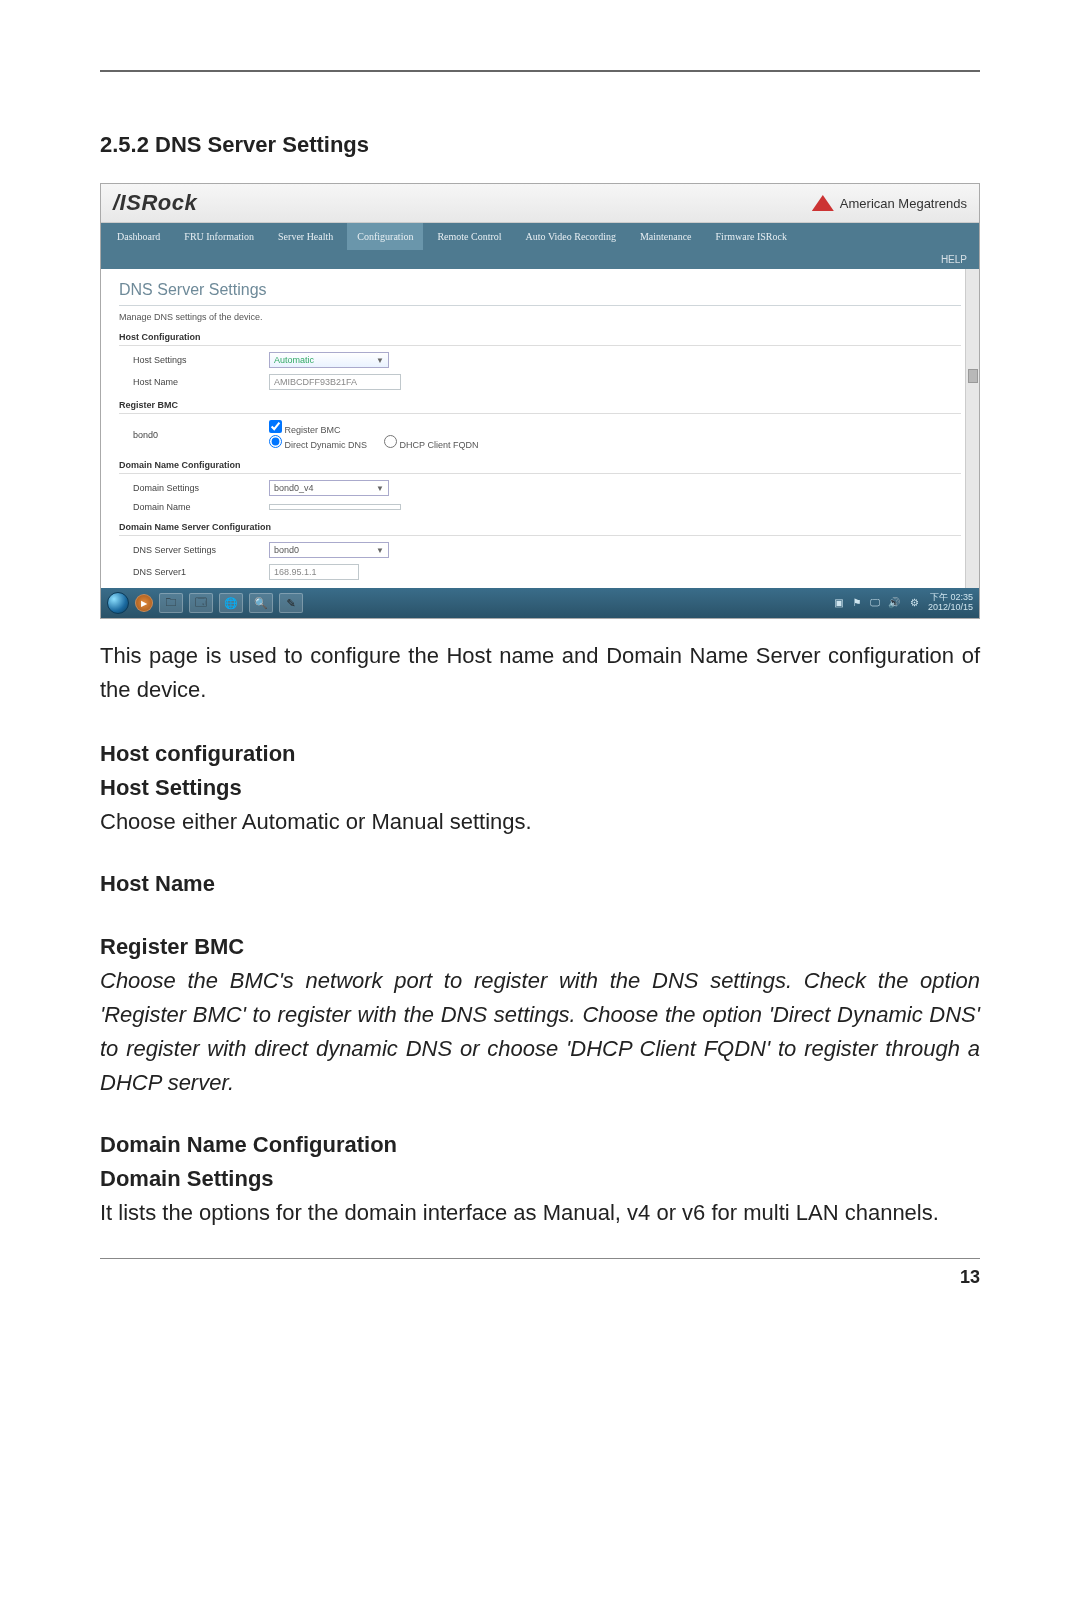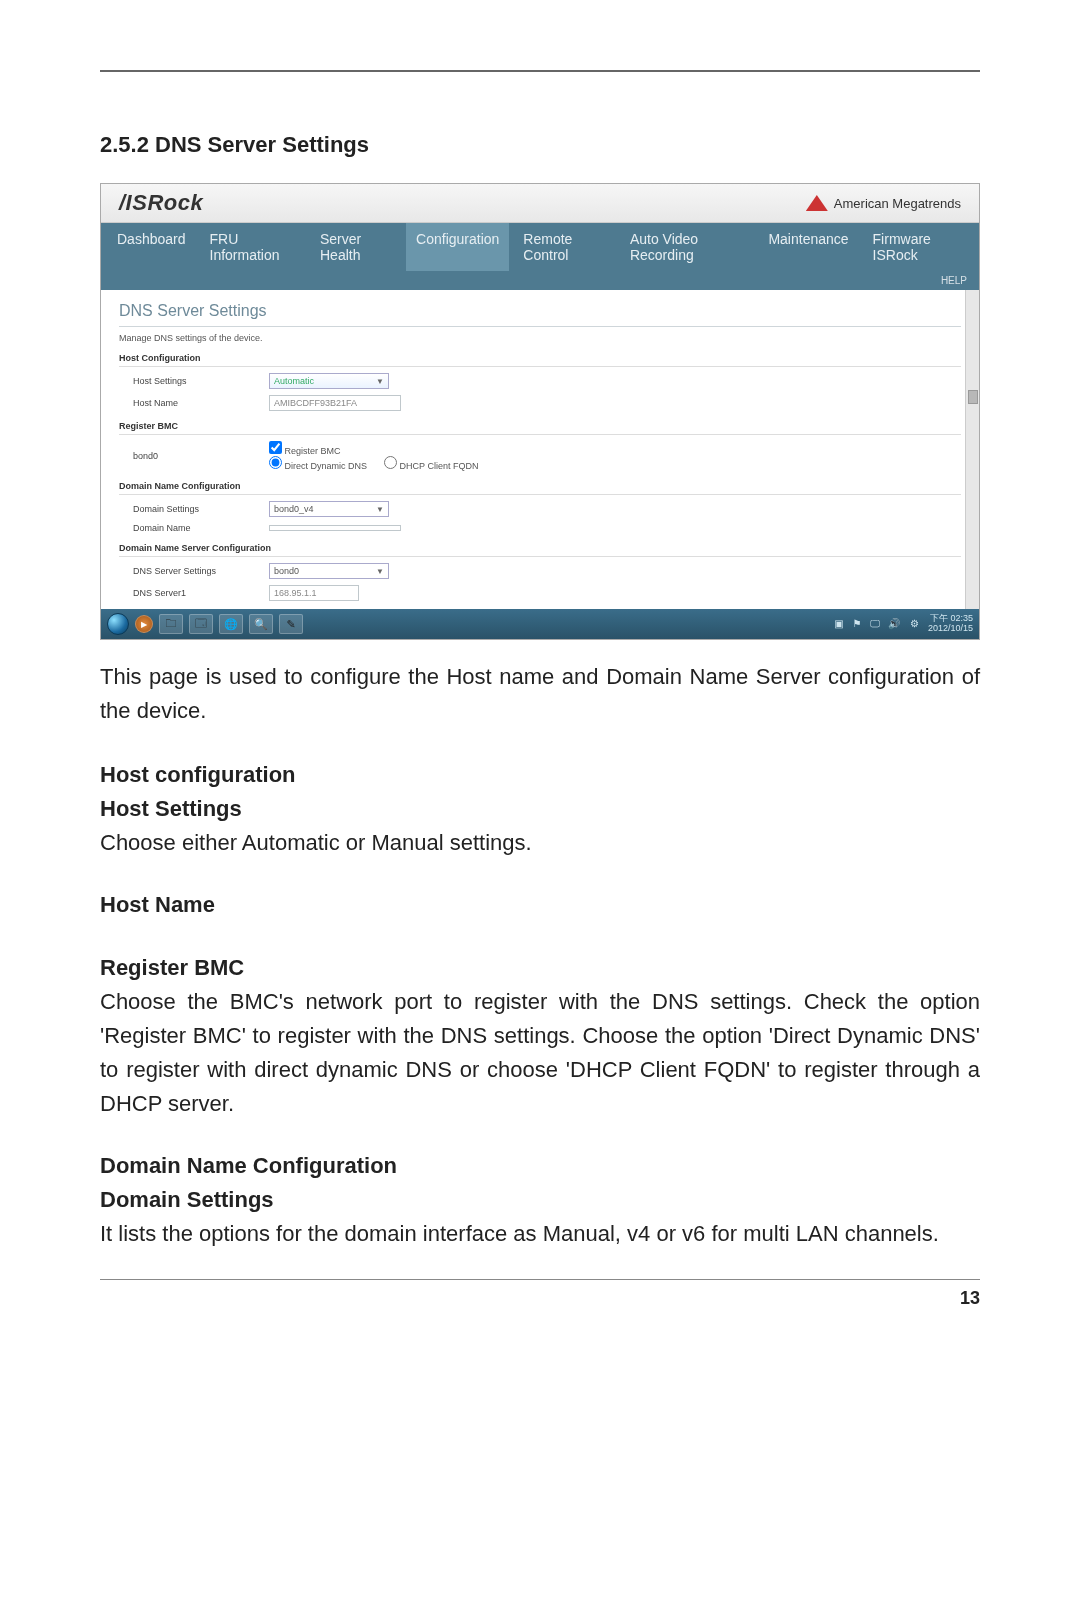--- a/index.html
+++ b/index.html
@@ -1,27 +1,27 @@
 <!DOCTYPE html>
 <html><head>
 <meta charset="utf-8">
 <style>
   * { box-sizing: border-box; margin: 0; padding: 0; }
   html, body { width: 1080px; height: 1619px; background: #fff; font-family: Arial, Helvetica, sans-serif; color: #222; }
   .page { padding: 70px 100px 40px 100px; position: relative; height: 100%; }
   .rule-top { border-top: 2px solid #666; margin-bottom: 60px; }
   .section-title { font-weight: bold; font-size: 22px; margin-bottom: 25px; }
   .screenshot { width: 100%; border: 1px solid #aaa; margin-bottom: 20px; background: #f5f5f5; font-size: 11px; }
-  .ss-header { display: flex; justify-content: space-between; align-items: center; background: linear-gradient(#f6f6f6,#e8e8e8); padding: 6px 18px; border-bottom: 1px solid #ccc; }
+  .ss-header { display: flex; justify-content: space-between; align-items: center; background: linear-gradient(#f6f6f6,#e8e8e8); padding: 6px 12px; border-bottom: 1px solid #ccc; }
   .ss-logo { font-family: Arial; font-style: italic; font-weight: bold; font-size: 22px; letter-spacing: 0.5px; color: #333; }
   .ss-ami { display: flex; align-items: center; gap: 6px; font-size: 13px; color: #333; }
   .ss-ami-icon { width: 22px; height: 16px; background: #c33; clip-path: polygon(0 100%, 50% 0, 100% 100%); display: inline-block; }
   .ss-subbar { background: #2c5770; color: #d6e0e6; font-size: 9px; text-align: right; padding: 3px 12px; }
   .ss-nav { background: #4e7a90; display: flex; gap: 4px; padding: 0 6px; }
-  .ss-nav-item { color: #e6eef2; font-size: 14px; padding: 8px 10px; cursor: pointer; }
+  .ss-nav-item { color: #e6eef2; font-size: 10px; padding: 8px 10px; cursor: pointer; font-family: Liberation Serif, serif; }
   .ss-nav-item.active { background: #6a96ab; }
   .ss-help { background: #4e7a90; color: #d6e0e6; font-size: 10px; text-align: right; padding: 4px 12px; }
   .ss-body { background: #fff; padding: 12px 18px 8px 18px; position: relative; }
   .ss-scroll { position: absolute; right: 0; top: 0; bottom: 0; width: 14px; background: #e7e7e7; border-left: 1px solid #ccc; }
   .ss-scroll-thumb { position: absolute; top: 100px; left: 2px; width: 10px; height: 14px; background: #b8b8b8; border: 1px solid #999; }
   .ss-h1 { color: #6e8a99; font-size: 16px; border-bottom: 1px solid #cfd6da; padding-bottom: 6px; margin-bottom: 6px; }
   .ss-desc { color: #555; font-size: 9px; margin-bottom: 10px; }
   .ss-sec-title { color: #333; font-size: 9px; font-weight: bold; border-bottom: 1px solid #ddd; padding-bottom: 3px; margin-bottom: 6px; }
   .ss-row { display: flex; align-items: center; margin-bottom: 6px; }
   .ss-label { width: 150px; padding-left: 14px; color: #444; font-size: 9px; }
@@ -178,21 +178,21 @@
     <div class="para-title">Host Settings</div>
     <div class="body-text" style="margin-bottom:0;">Choose either Automatic or Manual settings.</div>
   </div>
 
   <div class="para-block">
     <div class="para-title">Host Name</div>
   </div>
 
   <div class="para-block">
     <div class="para-title">Register BMC</div>
-    <div class="body-text" style="margin-bottom:0;">Choose the BMC's network port to register with the DNS settings. Check the option 'Register BMC' to register with the DNS settings. Choose the option 'Direct Dynamic DNS' to register with direct dynamic DNS or choose 'DHCP Client FQDN' to register through a DHCP server.</div>
+    <div class="body-text" style="margin-bottom:0;font-style:italic;">Choose the BMC's network port to register with the DNS settings. Check the option 'Register BMC' to register with the DNS settings. Choose the option 'Direct Dynamic DNS' to register with direct dynamic DNS or choose 'DHCP Client FQDN' to register through a DHCP server.</div>
   </div>
 
   <div class="para-block">
     <div class="para-title">Domain Name Configuration</div>
     <div class="para-title">Domain Settings</div>
     <div class="body-text" style="margin-bottom:6px;">It lists the options for the domain interface as Manual, v4 or v6 for multi LAN channels.</div>
   </div>
 
   <div class="rule-bottom"></div>
   <div class="page-num">13</div>

